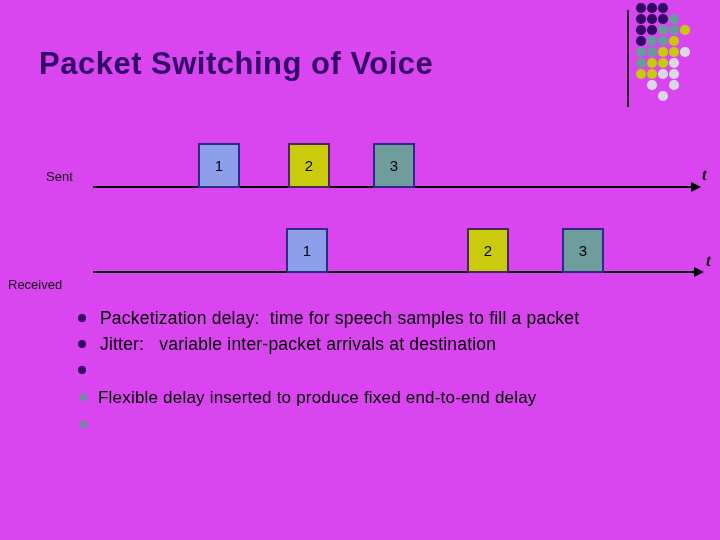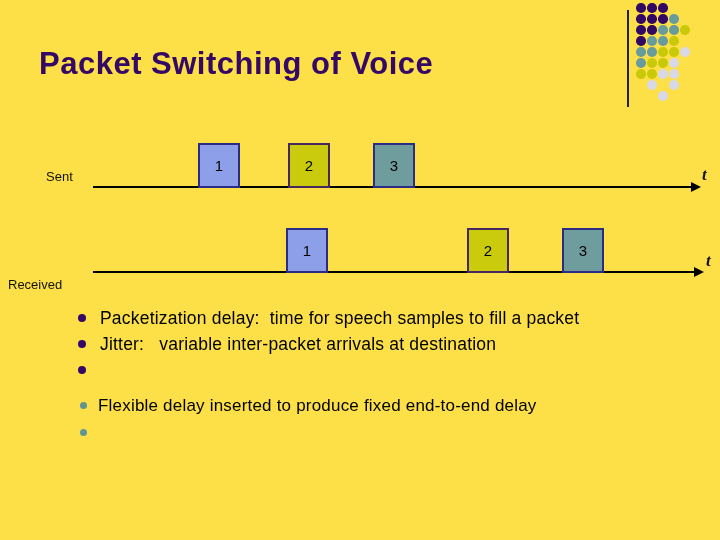--- a/index.html
+++ b/index.html
@@ -1,17 +1,17 @@
 <!DOCTYPE html>
 <html><head>
 <meta charset="utf-8">
 <style>
   html,body{margin:0;padding:0;background:#888;}
   .slide{
-    position:relative;width:720px;height:540px;background:#fde047;
+    position:relative;width:720px;height:540px;background:#d946ef;
     font-family:"Liberation Sans","DejaVu Sans",sans-serif;overflow:hidden;
     margin:0 auto;
   }
   
   .title{
     position:absolute;left:39px;top:46px;
     font-size:31px;font-weight:bold;color:#330866;letter-spacing:.5px;
     white-space:nowrap;
   }
   
@@ -44,21 +44,21 @@
   .bullets{position:absolute;left:0;top:305px;width:700px;}
   .b-row{display:flex;align-items:center;}
   .b-row.l1{height:26px;padding-left:78px;}
   .b-row.l2{height:27px;padding-left:80px;}
   .b-dot{flex:0 0 auto;border-radius:50%;}
   .l1 .b-dot{width:8px;height:8px;background:#330866;margin-right:14px;}
   .l2 .b-dot{width:7px;height:7px;background:#5e9494;margin-right:11px;}
   .b-text{color:#000;white-space:pre-wrap;letter-spacing:.2px;}
   .l1 .b-text{font-size:17.5px;}
   .l2 .b-text{font-size:17px;}
-  .l2-group{margin-top:9px;text-align:right;}
+  .l2-group{margin-top:1px;text-align:right;}
 </style>
 </head>
 <body>
 
 <div class="slide">
 
   <div class="title">Packet Switching of Voice</div>
 
   <div class="vline"></div>
   <div class="dotgrid">

